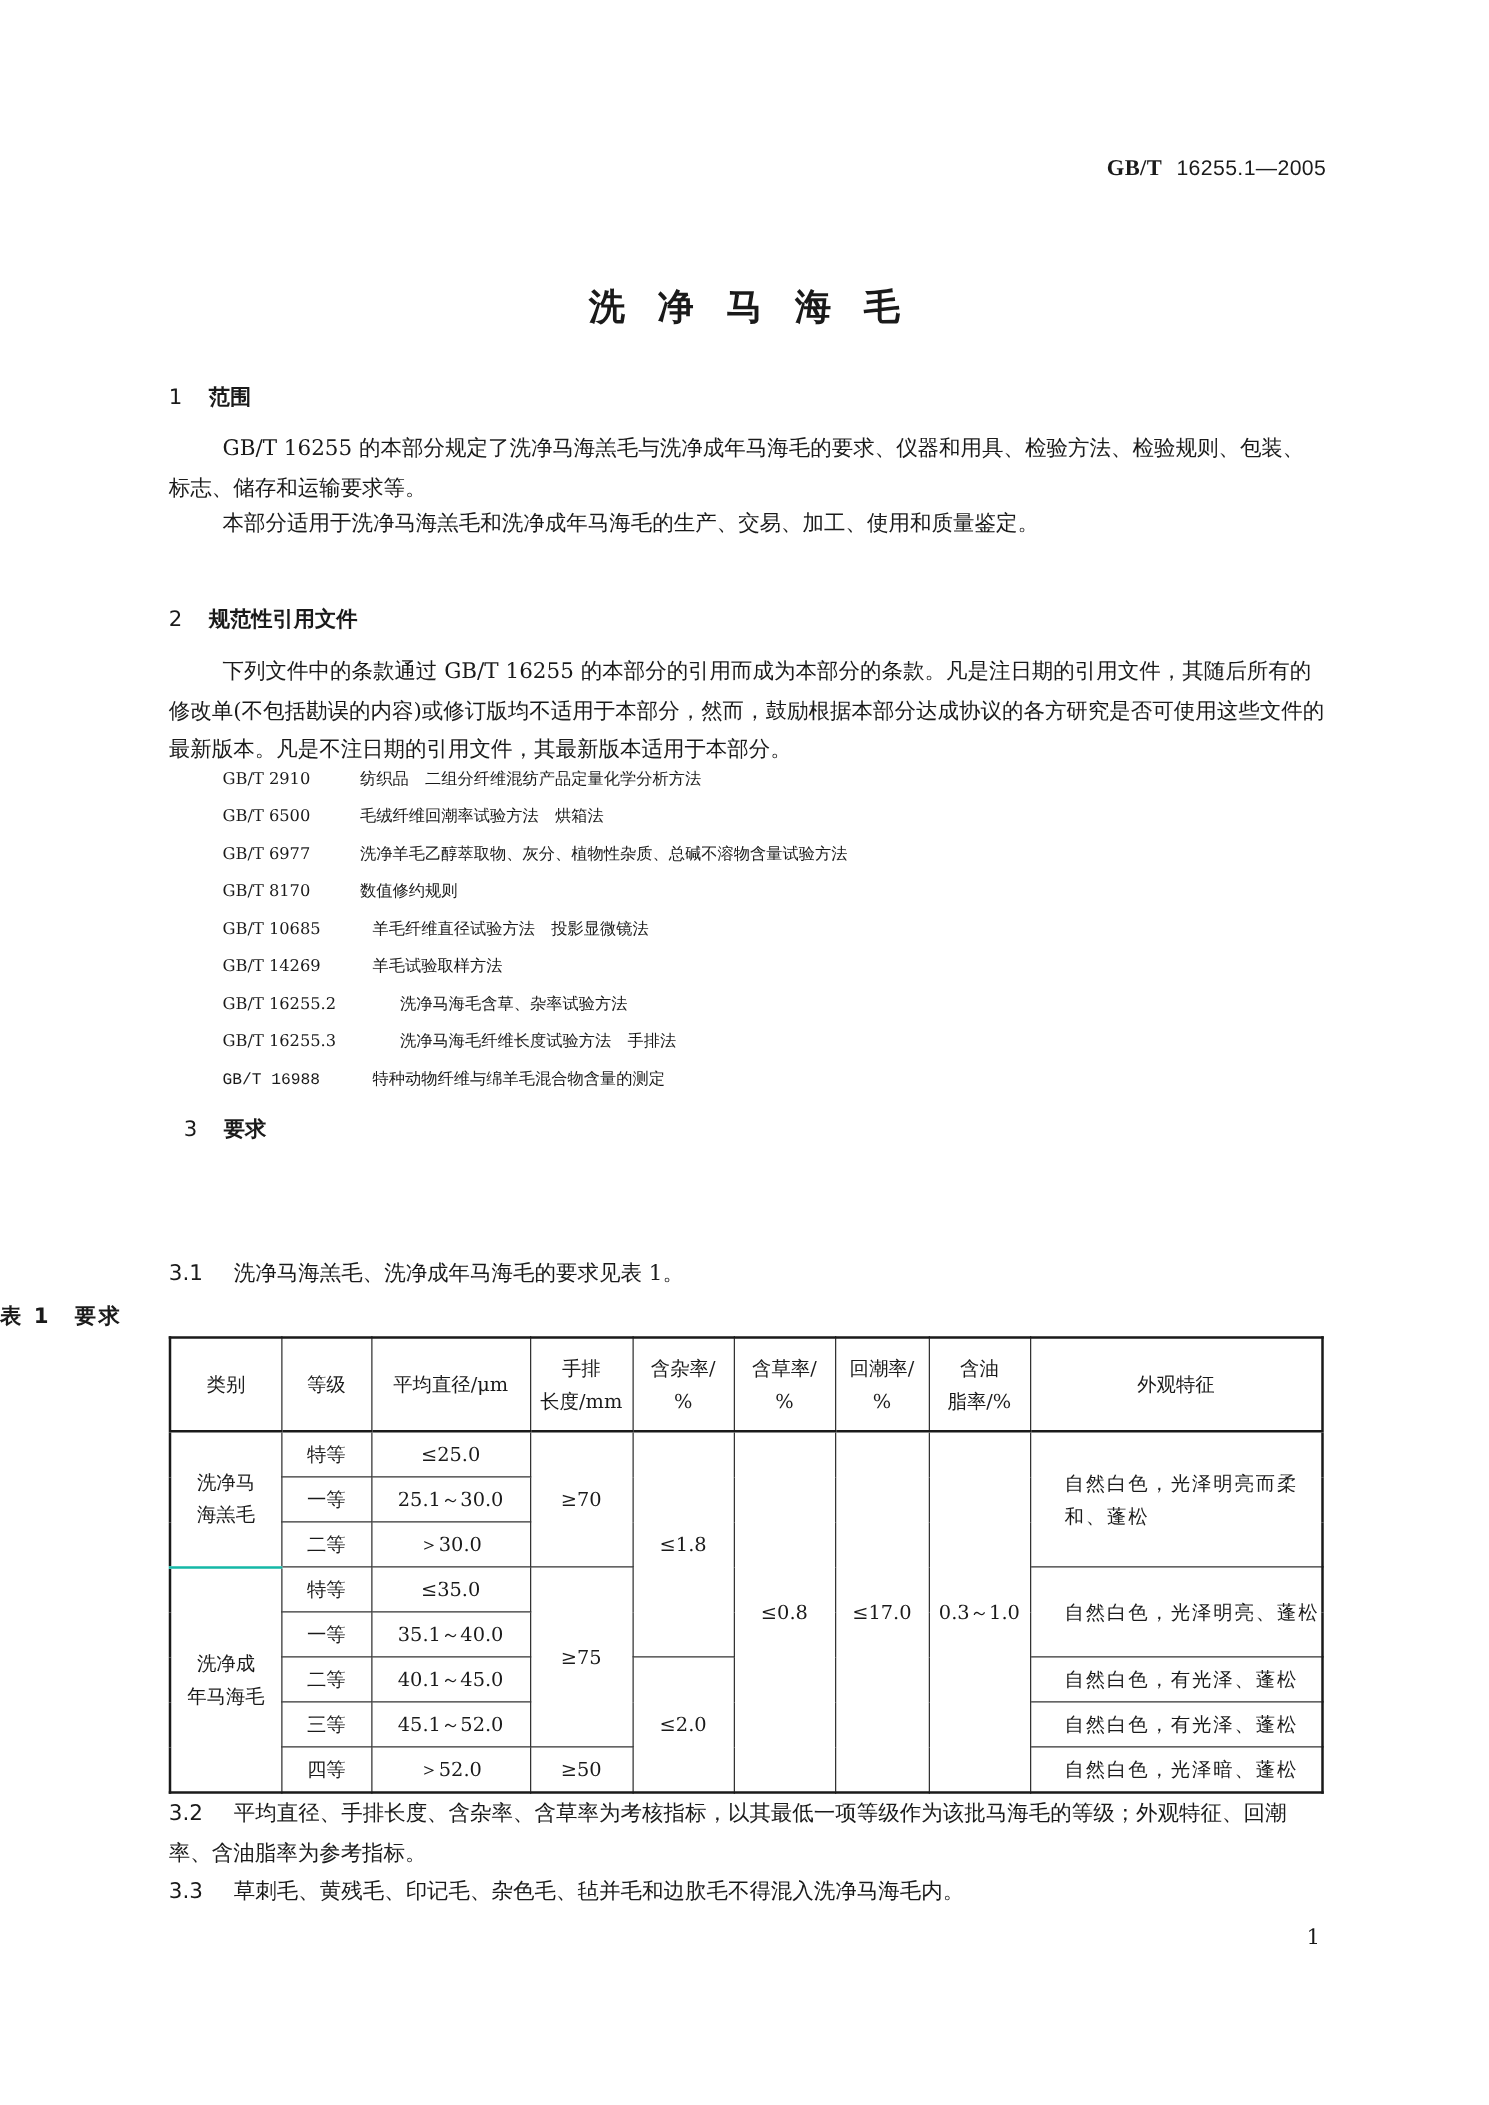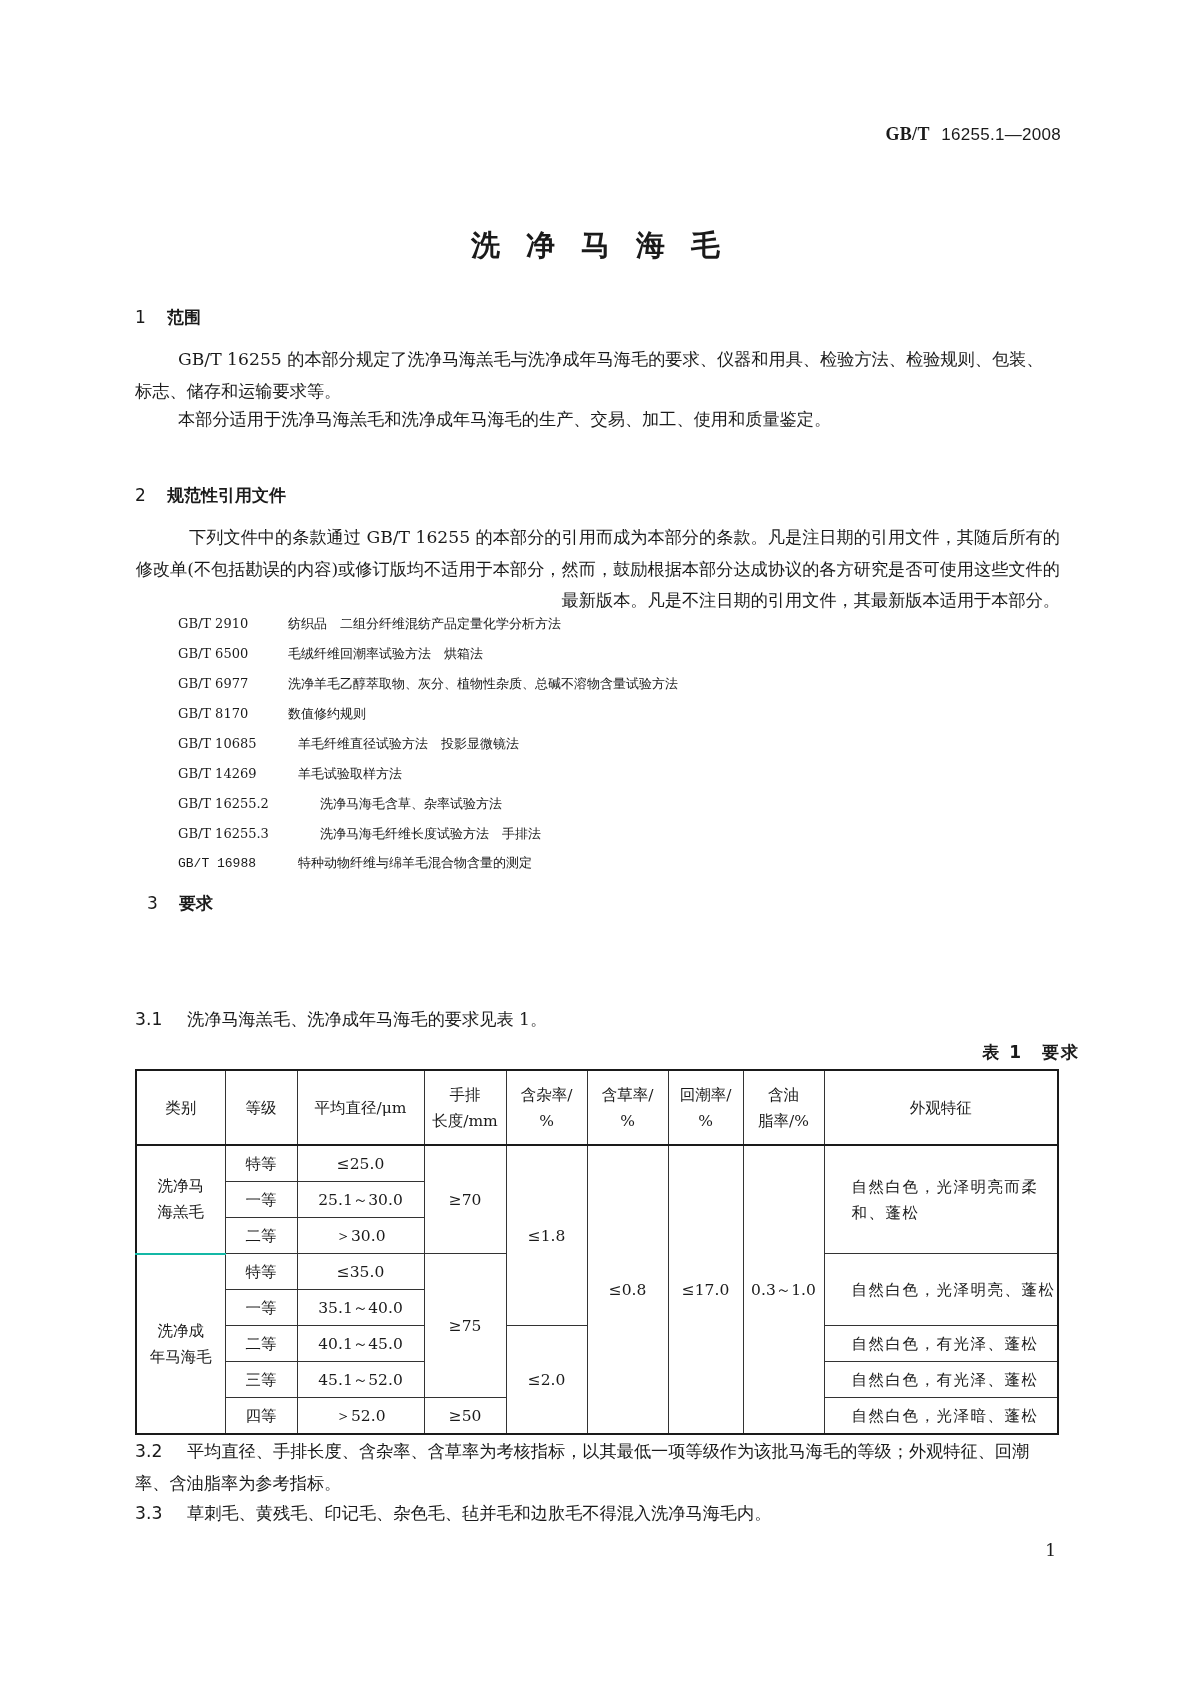--- a/index.html
+++ b/index.html
@@ -13,51 +13,51 @@
            font-weight: bold; font-size: 29px; letter-spacing: 26px; padding-left: 26px; box-sizing: border-box; }
   .h { left: 135px; font-family: "DejaVu Sans", sans-serif; font-size: 17px; font-weight: bold; }
   .h .num { display: inline-block; width: 32px; font-weight: normal; }
   .p { left: 135px; width: 925px; font-size: 17.2px; line-height: 31.5px; }
   .p.indent { text-indent: 43px; }
   .ref { left: 178px; font-size: 13px; line-height: 31.5px; white-space: nowrap; }
   .ref .code { display: inline-block; }
   .ref .name { margin-left: 18px; }
   .clause { left: 135px; font-size: 17.2px; line-height: 31.5px; width: 925px; }
   .clause .cn { font-family: "DejaVu Sans", sans-serif; display: inline-block; width: 52px; }
-  .table-caption { left: 0; width: 1080px; top: 1041px; text-align: right; font-family: "DejaVu Sans", sans-serif;
+  .table-caption { left: 0; width: 1080px; top: 1041px; text-align: left; font-family: "DejaVu Sans", sans-serif;
                    font-weight: bold; font-size: 17px; letter-spacing: 2px; }
   table.req { position: absolute; left: 135px; top: 1069px; width: 924px; border-collapse: collapse;
               font-size: 15.5px; border: 2px solid #1a1a1a; }
   table.req td, table.req th { border: 1px solid #333; text-align: center; vertical-align: middle;
                                font-weight: normal; padding: 0; line-height: 26px; }
   table.req thead th { height: 73px; border-bottom: 2px solid #1a1a1a; }
   table.req tbody td { height: 35px; }
   table.req td.appear { text-align: left; padding-left: 27px; letter-spacing: 1.5px; }
   .page-num { right: 135px; top: 1540px; font-size: 17px; }
 </style>
 </head>
 <body>
 
 <div class="abs std-code">
   <b>GB/T</b>&nbsp;
-  <span>16255.1—2008</span>
+  <span>16255.1—2005</span>
 </div>
 
 <div class="abs title">洗净马海毛</div>
 
 <div class="abs h" style="top:306px;">
   <span class="num">1</span><span>范围</span>
 </div>
 <div class="abs p indent" style="top:344px;">GB/T 16255 的本部分规定了洗净马海羔毛与洗净成年马海毛的要求、仪器和用具、检验方法、检验规则、包装、标志、储存和运输要求等。</div>
 <div class="abs p indent" style="top:404px;">本部分适用于洗净马海羔毛和洗净成年马海毛的生产、交易、加工、使用和质量鉴定。</div>
 
 <div class="abs h" style="top:484px;">
   <span class="num">2</span><span>规范性引用文件</span>
 </div>
-<div class="abs p indent" style="top:522px;text-align:right;">下列文件中的条款通过 GB/T 16255 的本部分的引用而成为本部分的条款。凡是注日期的引用文件，其随后所有的修改单(不包括勘误的内容)或修订版均不适用于本部分，然而，鼓励根据本部分达成协议的各方研究是否可使用这些文件的最新版本。凡是不注日期的引用文件，其最新版本适用于本部分。</div>
+<div class="abs p indent" style="top:522px;">下列文件中的条款通过 GB/T 16255 的本部分的引用而成为本部分的条款。凡是注日期的引用文件，其随后所有的修改单(不包括勘误的内容)或修订版均不适用于本部分，然而，鼓励根据本部分达成协议的各方研究是否可使用这些文件的最新版本。凡是不注日期的引用文件，其最新版本适用于本部分。</div>
 
 <div class="abs ref" style="top:608px;"><span class="code" style="width:92px">GB/T 2910</span><span class="name">纺织品　二组分纤维混纺产品定量化学分析方法</span></div>
 <div class="abs ref" style="top:638px;"><span class="code" style="width:92px">GB/T 6500</span><span class="name">毛绒纤维回潮率试验方法　烘箱法</span></div>
 <div class="abs ref" style="top:668px;"><span class="code" style="width:92px">GB/T 6977</span><span class="name">洗净羊毛乙醇萃取物、灰分、植物性杂质、总碱不溶物含量试验方法</span></div>
 <div class="abs ref" style="top:698px;"><span class="code" style="width:92px">GB/T 8170</span><span class="name">数值修约规则</span></div>
 <div class="abs ref" style="top:728px;"><span class="code" style="width:102px">GB/T 10685</span><span class="name">羊毛纤维直径试验方法　投影显微镜法</span></div>
 <div class="abs ref" style="top:758px;"><span class="code" style="width:102px">GB/T 14269</span><span class="name">羊毛试验取样方法</span></div>
 <div class="abs ref" style="top:788px;"><span class="code" style="width:124px">GB/T 16255.2</span><span class="name">洗净马海毛含草、杂率试验方法</span></div>
 <div class="abs ref" style="top:818px;"><span class="code" style="width:124px">GB/T 16255.3</span><span class="name">洗净马海毛纤维长度试验方法　手排法</span></div>
 <div class="abs ref" style="top:848px;font-family:Liberation Mono, monospace;"><span class="code" style="width:102px">GB/T 16988</span><span class="name">特种动物纤维与绵羊毛混合物含量的测定</span></div>

